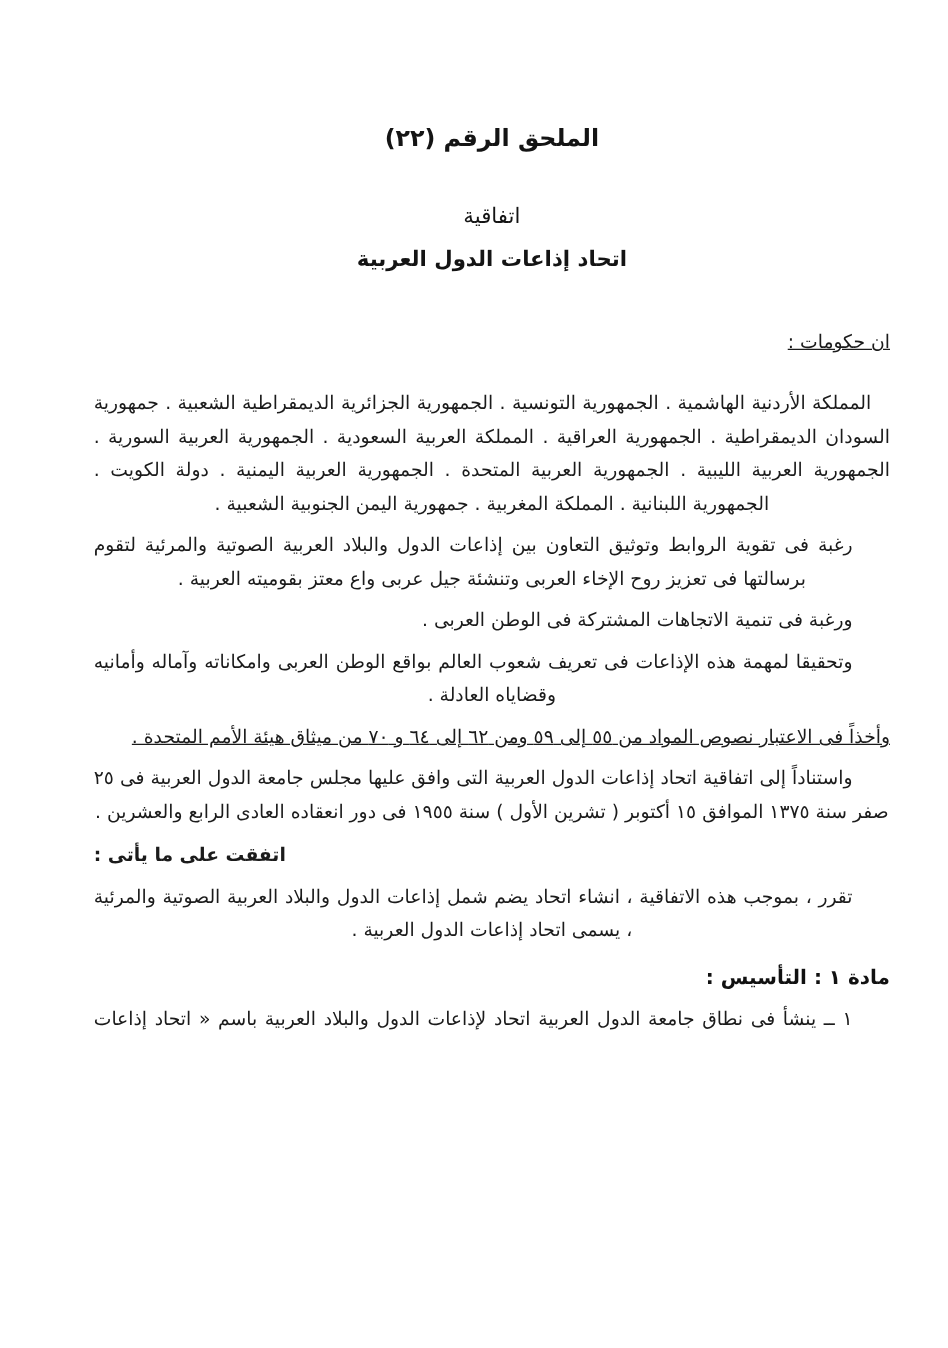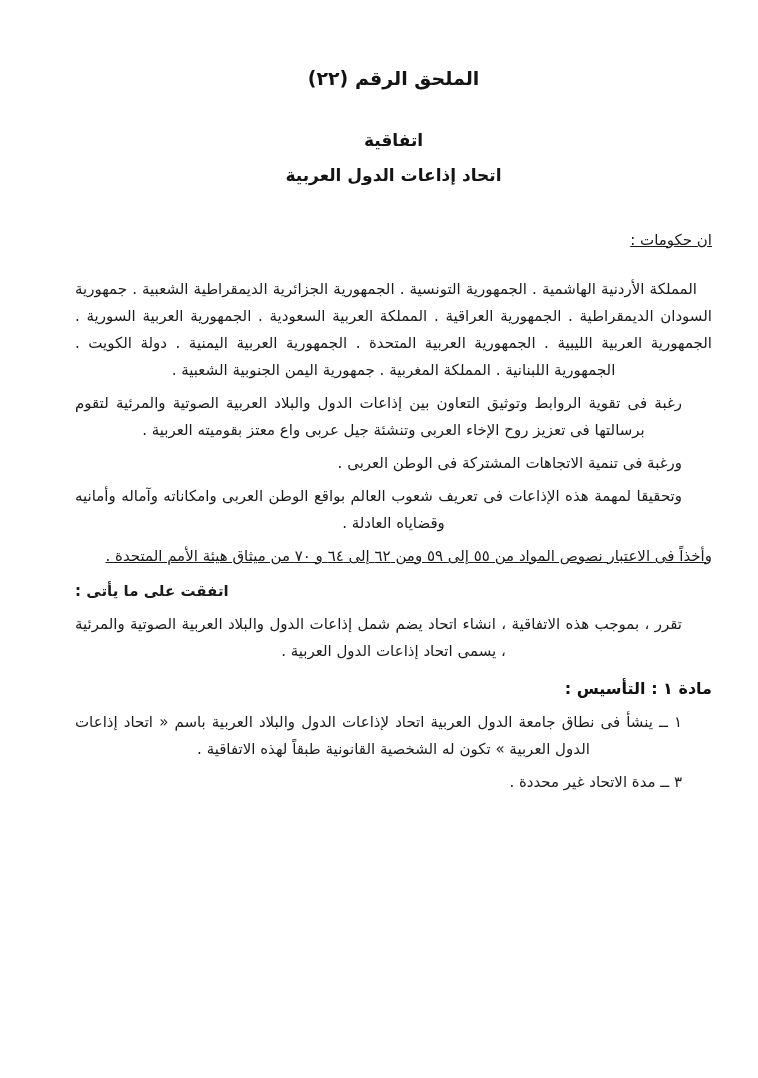--- a/index.html
+++ b/index.html
@@ -10,35 +10,35 @@
   .page {
     position: relative;
     width: 758px;
     height: 825px;
     background: #ffffff;
     overflow: hidden;
     direction: rtl;
     font-family: "DejaVu Sans", sans-serif;
     color: #1b1b1b;
     box-sizing: border-box;
-    padding: 65px 46px 0 75px;
+    padding: 98px 46px 0 75px;
   }
   header.titles {
     text-align: center;
   }
   .appendix-title {
     font-size: 19px;
     font-weight: bold;
     color: #141414;
     margin: 0 0 37px 0;
     line-height: 26px;
   }
   .doc-title {
     font-size: 17px;
-    font-weight: bold;
+    font-weight: normal;
     color: #141414;
     margin: 0 0 11px 0;
     line-height: 24px;
   }
   .doc-subtitle {
     font-size: 17px;
     font-weight: bold;
     color: #141414;
     margin: 0;
     line-height: 24px;
@@ -98,20 +98,21 @@
 
     <p class="para">رغبة فى تقوية الروابط وتوثيق التعاون بين إذاعات الدول والبلاد العربية الصوتية والمرئية لتقوم برسالتها فى تعزيز روح الإخاء العربى وتنشئة جيل عربى واع معتز بقوميته العربية .</p>
 
     <p class="line">ورغبة فى تنمية الاتجاهات المشتركة فى الوطن العربى .</p>
 
     <p class="para">وتحقيقا لمهمة هذه الإذاعات فى تعريف شعوب العالم بواقع الوطن العربى وامكاناته وآماله وأمانيه وقضاياه العادلة .</p>
 
 
     <p class="line noindent">وأخذاً فى الاعتبار نصوص المواد من ٥٥ إلى ٥٩ ومن ٦٢ إلى ٦٤ و ٧٠ من ميثاق هيئة الأمم المتحدة .</p>
 
+    <p class="para">واستناداً إلى اتفاقية اتحاد إذاعات الدول العربية التى وافق عليها مجلس جامعة الدول العربية فى ٢٥ صفر سنة ١٣٧٥ الموافق ١٥ أكتوبر ( تشرين الأول ) سنة ١٩٥٥ فى دور انعقاده العادى الرابع والعشرين .</p>
 
     <p class="lead-line">اتفقت على ما يأتى :</p>
 
     <p class="para">تقرر ، بموجب هذه الاتفاقية ، انشاء اتحاد يضم شمل إذاعات الدول والبلاد العربية الصوتية والمرئية ، يسمى اتحاد إذاعات الدول العربية .</p>
 
     <p class="article-heading">مادة ١ : التأسيس :</p>
 
     <p class="para">١ ــ ينشأ فى نطاق جامعة الدول العربية اتحاد لإذاعات الدول والبلاد العربية باسم « اتحاد إذاعات الدول العربية » تكون له الشخصية القانونية طبقاً لهذه الاتفاقية .</p>
 
 

